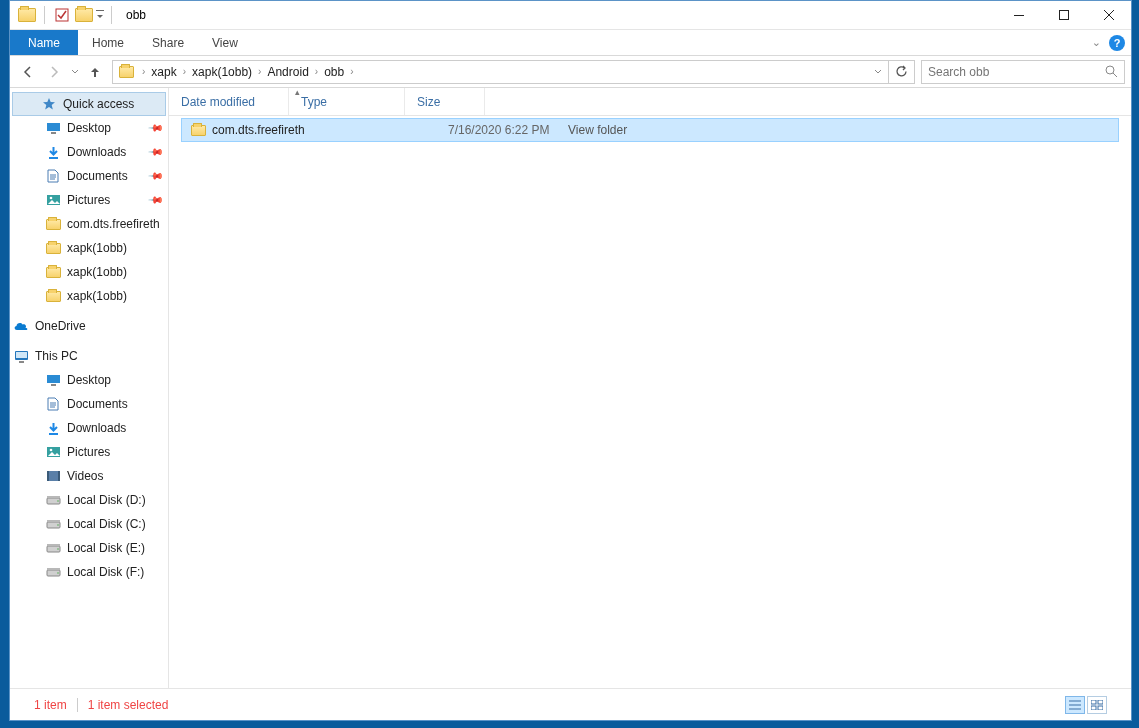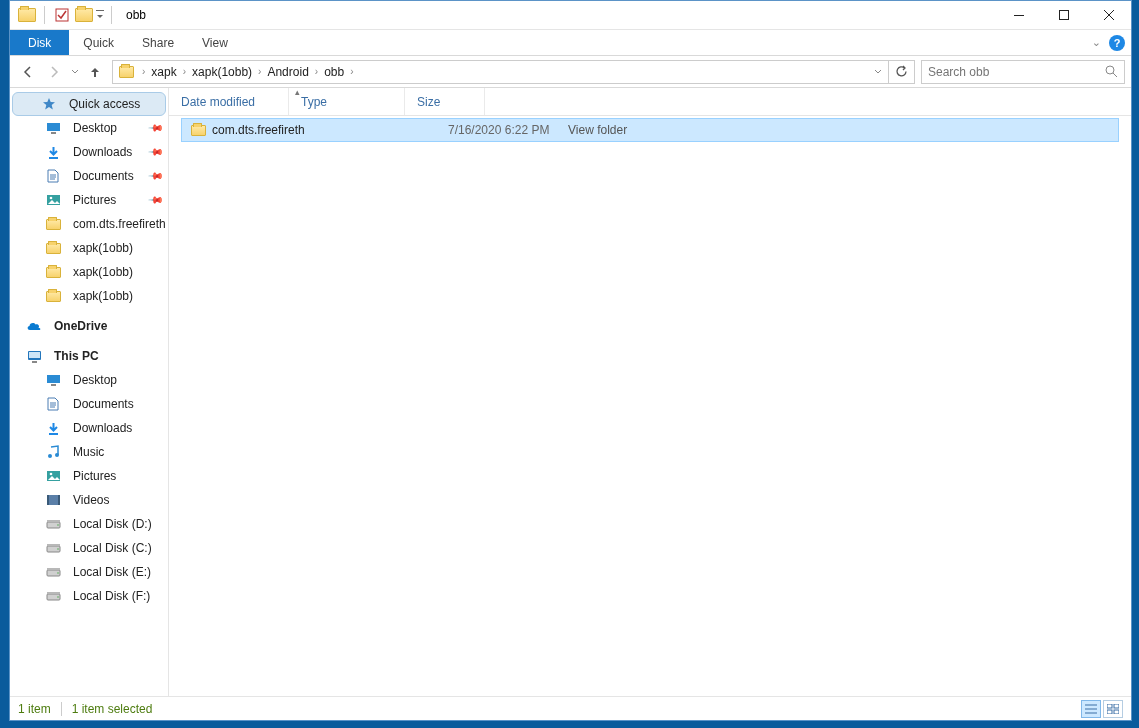--- a/index.html
+++ b/index.html
@@ -35,22 +35,22 @@
 .addr-right { margin-left:auto; display:flex; align-items:center; }
 .addr-drop { width:20px; color:#888; display:flex; justify-content:center; }
 .refresh-btn { width:26px; height:24px; border-left:1px solid #ccc; display:flex; align-items:center; justify-content:center; color:#555; }
 .search-box { width:204px; height:24px; border:1px solid #ccc; display:flex; align-items:center; padding:0 6px; color:#888; }
 .search-box input { border:none; outline:none; flex:1; color:#888; background:transparent; }
 .search-glass { color:#888; }
 
 .body { flex:1; display:flex; min-height:0; }
 .sidebar { width:159px; border-right:1px solid #e5e5e5; overflow:hidden; padding-top:4px; }
 .side-group { margin-bottom: 6px; }
-.side-item { height:24px; display:flex; align-items:center; padding-left:22px; gap:12px; color:#222; position:relative;border-radius:6px; }
-.side-item.header { padding-left:16px;font-weight:bold; }
+.side-item { height:24px; display:flex; align-items:center; padding-left:22px; gap:6px; color:#222; position:relative; }
+.side-item.header { padding-left:3px; }
 .side-item.qa-header { background:#dceaf5; border:1px solid #a9cbe7; margin:0 2px; padding-left:28px; }
 .side-item.sub { padding-left:35px; }
 .pin { position:absolute; right:6px; color:#9aa0a6; font-size:10px; transform:rotate(45deg); }
 .icon-sm { width:16px; height:16px; display:flex; align-items:center; justify-content:center; flex-shrink:0; }
 
 .content { flex:1; display:flex; flex-direction:column; background:#fff; min-width:0; }
 .col-headers { height:28px; display:flex; align-items:center; border-bottom:1px solid #e5e5e5; color:#3a6ea5; position:relative; }
 .col { padding-left:12px; border-right:1px solid #eaeaea; height:100%; display:flex; align-items:center; }
 .col.name { width:258px; padding-left:20px; }
 .col.date { width:120px; }
@@ -59,21 +59,21 @@
 .sort-ind { position:absolute; left:126px; top:-1px; color:#777; font-size:9px; }
 .file-list { flex:1; }
 .file-row { height:24px; display:flex; align-items:center; margin:2px 12px 0 12px; }
 .file-row.selected { background:#cce8ff; border:1px solid #99d1ff; }
 .fc { padding-left:8px; display:flex; align-items:center; gap:6px; color:#222; }
 .fc.name { width:258px; }
 .fc.date { width:120px; color:#666; }
 .fc.type { width:116px; color:#555; }
 .fc.size { width:80px; }
 
-.statusbar { height:24px; border-top:1px solid #e5e5e5; display:flex; align-items:center; padding:0 8px; color:#4d7c0f; gap:10px; }
+.statusbar { height:32px; border-top:1px solid #e5e5e5; display:flex; align-items:center; padding:0 24px; color:#ef4444; gap:10px; }
 .status-sep { width:1px; height:14px; background:#ccc; }
 .view-toggles { margin-left:auto; display:flex; gap:2px; }
 .view-btn { width:20px; height:18px; border:1px solid #b5cde2; display:flex; align-items:center; justify-content:center; }
 .view-btn.active { background:#cce8ff; border-color:#7fb7e9; }
 
 
 svg { display:block; }
 .c-cloud { color:#0a7bd1; }
 .c-pc { color:#2376bc; }
 .c-net { color:#3a9bd1; }
@@ -121,22 +121,22 @@
         </div>
       <div class="win-btn close">
           <svg width="10" height="10">
             <path d="M0 0 L10 10 M10 0 L0 10" stroke="currentColor" stroke-width="1"></path>
           </svg>
         </div>
     </div>
   </div>
 
   <div class="ribbon-tabs">
-    <div class="tab file">Disk</div>
-    <div class="tab">Quick</div>
+    <div class="tab file">Name</div>
+    <div class="tab">Home</div>
     <div class="tab">Share</div>
     <div class="tab">View</div>
     <div class="ribbon-right">
       <span class="expand-icon">⌄</span>
       <span class="help-circle">?</span>
     </div>
   </div>
 
   <div class="navbar">
     <div class="nav-arrow active">
@@ -326,30 +326,20 @@
               <span class="icon-sm">
                 <svg width="13" height="13" viewBox="0 0 13 13">
                   <path d="M6.5 1 L6.5 8 M3 5 L6.5 8.5 L10 5" stroke="#1e88e5" stroke-width="2" fill="none"></path>
                   <rect x="2" y="11" width="9" height="2" fill="#1e88e5"></rect>
                 </svg>
               </span>
               <span>Downloads</span>
             </div>
             <div class="side-item sub">
               <span class="icon-sm">
-                <svg width="12" height="14" viewBox="0 0 12 14">
-                  <path d="M4 2 L11 1 L11 10" stroke="#2a8bd4" fill="none" stroke-width="1.5"></path>
-                  <circle cx="3" cy="11" r="2" fill="#2a8bd4"></circle>
-                  <circle cx="10" cy="10" r="2" fill="#2a8bd4"></circle>
-                </svg>
-              </span>
-              <span>Music</span>
-            </div>
-            <div class="side-item sub">
-              <span class="icon-sm">
                 <svg width="15" height="12" viewBox="0 0 15 12">
                   <rect x="1" y="1" width="13" height="10" fill="#35a0a0"></rect>
                   <circle cx="5" cy="4" r="1.3" fill="#fff"></circle>
                   <path d="M2 10 L6 6 L9 9 L11 7 L14 10 Z" fill="#fff"></path>
                 </svg>
               </span>
               <span>Pictures</span>
             </div>
             <div class="side-item sub">
               <span class="icon-sm">

